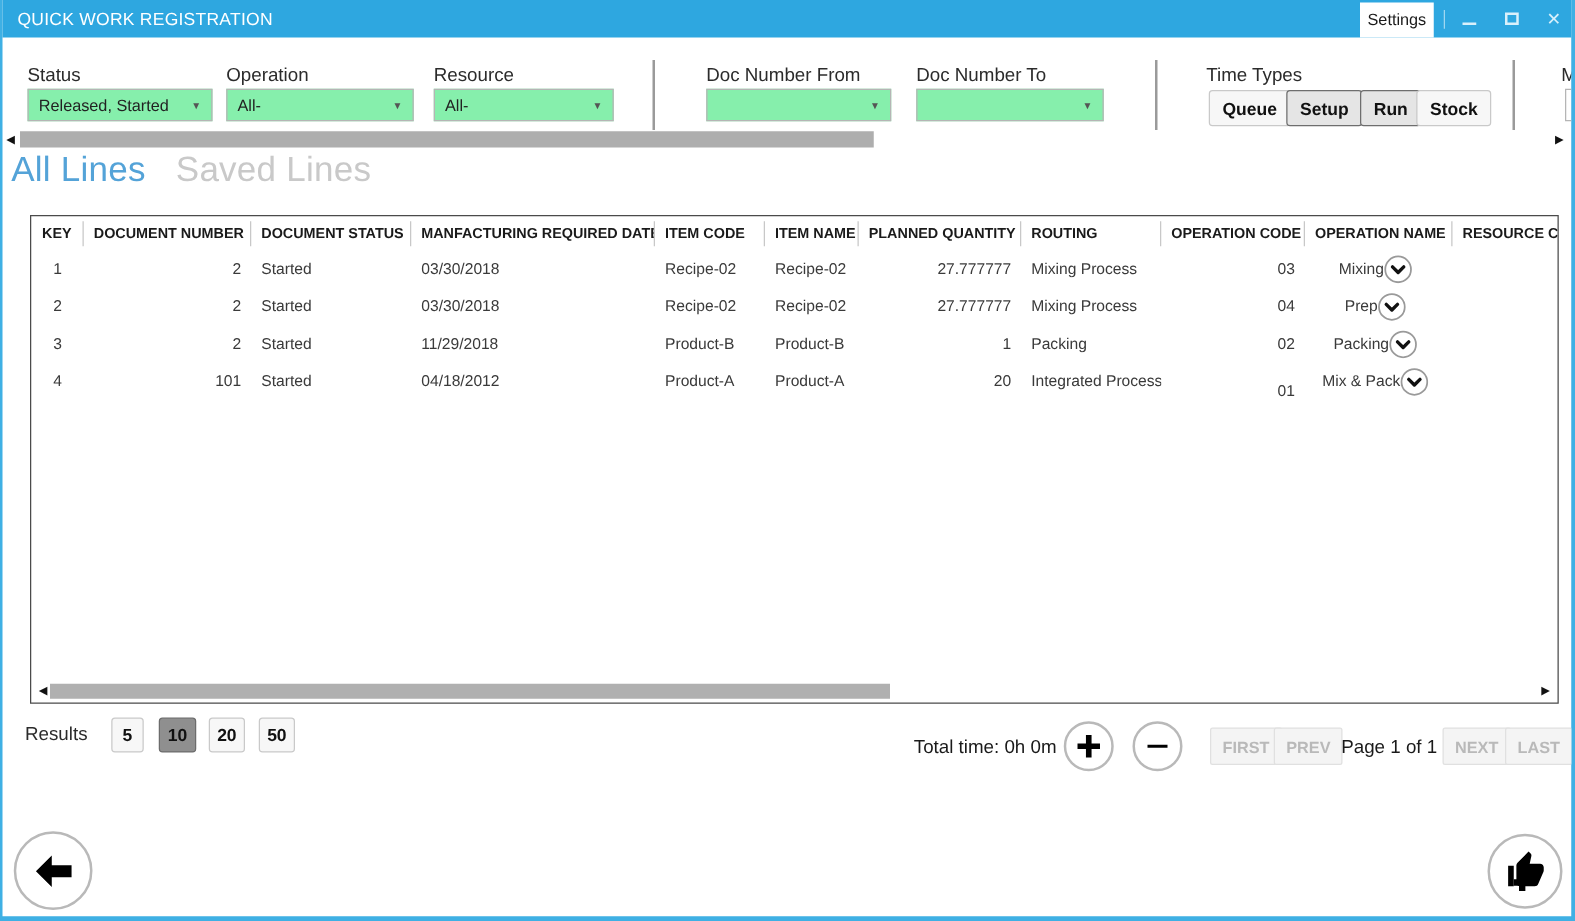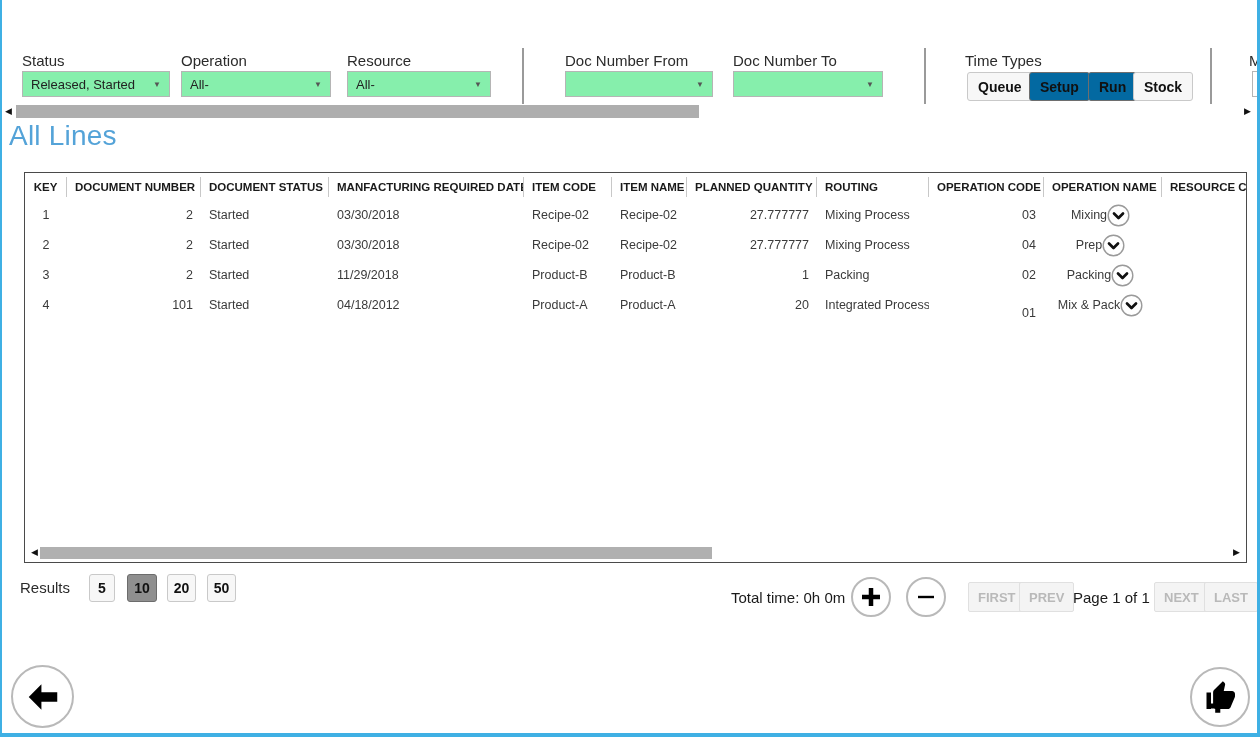--- a/index.html
+++ b/index.html
@@ -19,21 +19,21 @@
   .min-glyph{width:11px;height:2px;background:#d9f0fb;margin-top:8px;}
   .max-glyph{width:11px;height:10px;border:2px solid #d9f0fb;}
   
   .filter-label{position:absolute;font-size:15px;color:#2b2b2b;top:52px;white-space:nowrap;}
   .dropdown{position:absolute;top:71px;height:26px;border:1px solid #b5b5b5;background:#86efac;
             display:flex;align-items:center;padding:0 8px;font-size:13px;color:#222;}
   .dropdown .arrow{margin-left:auto;font-size:8px;color:#555;}
   .v-divider{position:absolute;top:48px;width:2px;height:56px;background:#9a9a9a;}
   .tt-btn{position:absolute;top:72px;height:29px;border:1px solid #c9c9c9;background:#f7f7f7;border-radius:3px;
           font-size:14px;font-weight:bold;color:#111;display:flex;align-items:center;justify-content:center;padding:0 10px;}
-  .tt-btn.active{background:#0369a1;border-color:#6e6e6e;}
+  .tt-btn.active{background:#e5e5e5;border-color:#6e6e6e;}
   
   .hscroll-top-thumb{position:absolute;left:14px;top:105px;width:683px;height:13px;background:#aeaeae;}
   .scroll-arrow{position:absolute;font-size:9px;color:#111;line-height:13px;}
   
   .clip-label{position:absolute;left:1247px;top:52px;font-size:15px;color:#2b2b2b;}
   .clip-field{position:absolute;left:1250px;top:71px;width:40px;height:26px;border:1px solid #b5b5b5;
               font-size:13px;color:#222;display:flex;align-items:center;padding:0 4px;}
   
   .lines-tabs{position:absolute;left:7px;top:120px;display:flex;gap:24px;}
   .tab-big{font-size:28px;letter-spacing:.2px;}
@@ -64,20 +64,34 @@
               display:flex;align-items:center;justify-content:center;}
   .pg-btn{position:absolute;top:582px;height:30px;border:1px solid #e0e0e0;background:#f4f4f4;border-radius:2px;
           font-size:13px;font-weight:bold;color:#b9b9b9;display:flex;align-items:center;justify-content:center;padding:0 9px;}
   .page-text{position:absolute;left:1071px;top:589px;font-size:15px;color:#1a1a1a;}
 </style>
 </head>
 <body>
 
 <div class="window">
 
+  <div class="titlebar">
+    <div class="title-text">QUICK WORK REGISTRATION</div>
+    <div class="settings-tab">Settings</div>
+    <div class="win-sep"></div>
+    <div class="win-btn btn-min">
+        <div class="min-glyph"></div>
+      </div>
+    <div class="win-btn btn-max">
+        <div class="max-glyph"></div>
+      </div>
+    <div class="win-btn btn-close">
+        <span>✕</span>
+      </div>
+  </div>
 
   <div class="filter-label" style="left:20px;">Status</div>
   <div class="dropdown" style="left:20px;width:148px;">
     <span>Released, Started</span>
     <span class="arrow">▼</span>
   </div>
 
   <div class="filter-label" style="left:179px;">Operation</div>
   <div class="dropdown" style="left:179px;width:150px;">
     <span>All-</span>
@@ -115,20 +129,21 @@
   <div class="v-divider" style="left:1208px;"></div>
   <div class="clip-label">M</div>
   <div class="clip-field">1</div>
 
   <span class="scroll-arrow" style="left:3px;top:105px;">◀</span>
   <div class="hscroll-top-thumb"></div>
   <span class="scroll-arrow" style="left:1242px;top:105px;">▶</span>
 
   <div class="lines-tabs">
     <span class="tab-big tab-all">All Lines</span>
+    <span class="tab-big tab-saved">Saved Lines</span>
   </div>
 
   <div class="grid">
     <div class="thead" id="thead">
         <div class="th a-center" style="width: 42px;">KEY</div>
         <div class="th a-right" style="width: 134px;">DOCUMENT NUMBER</div>
         <div class="th a-left" style="width: 128px;">DOCUMENT STATUS</div>
         <div class="th a-left" style="width: 195px;">MANFACTURING REQUIRED DATE</div>
         <div class="th a-left" style="width: 88px;">ITEM CODE</div>
         <div class="th a-left" style="width: 75px;">ITEM NAME</div>

